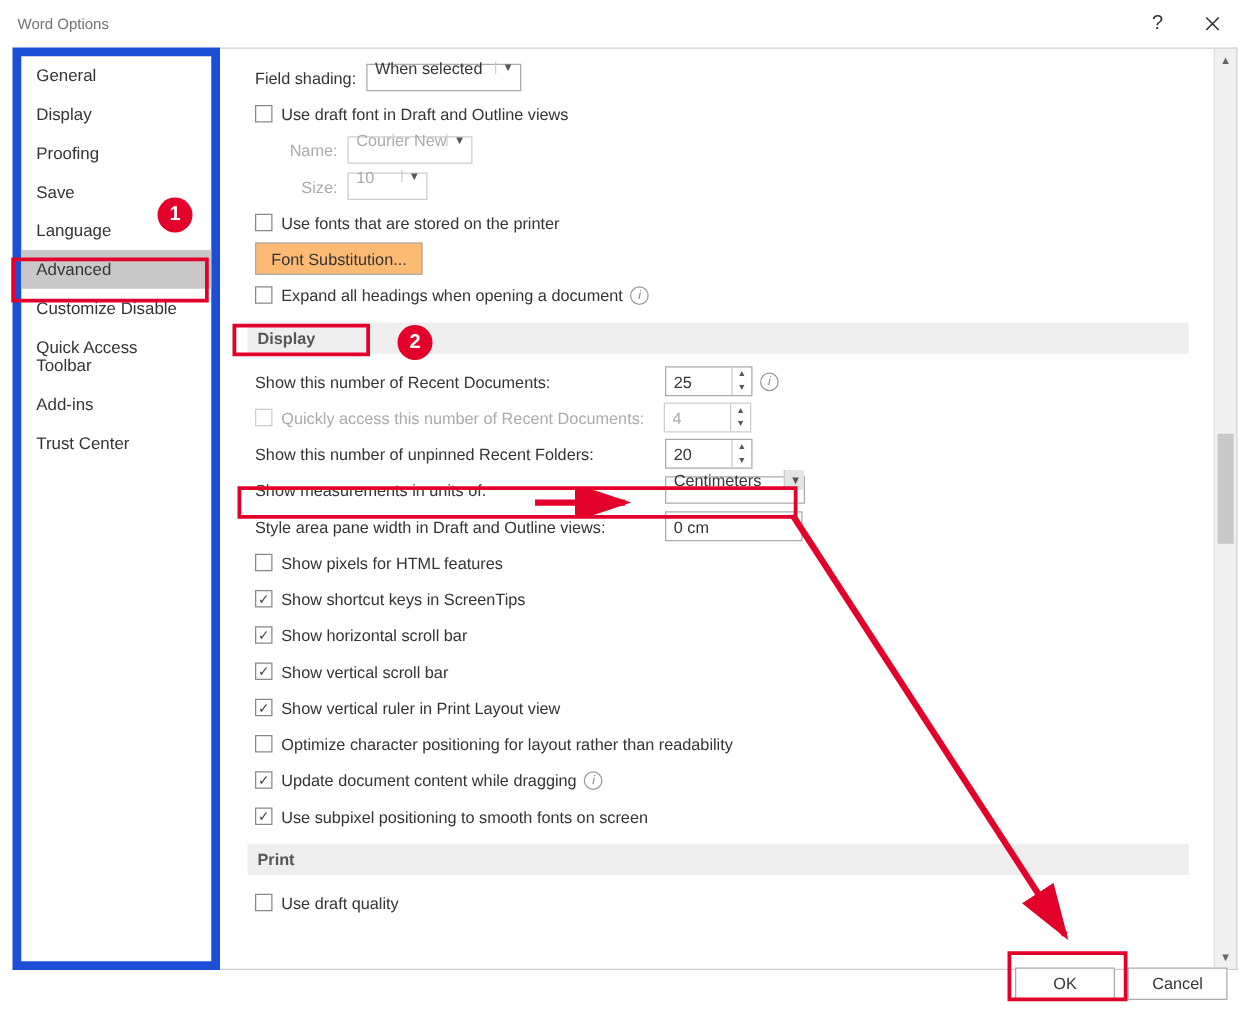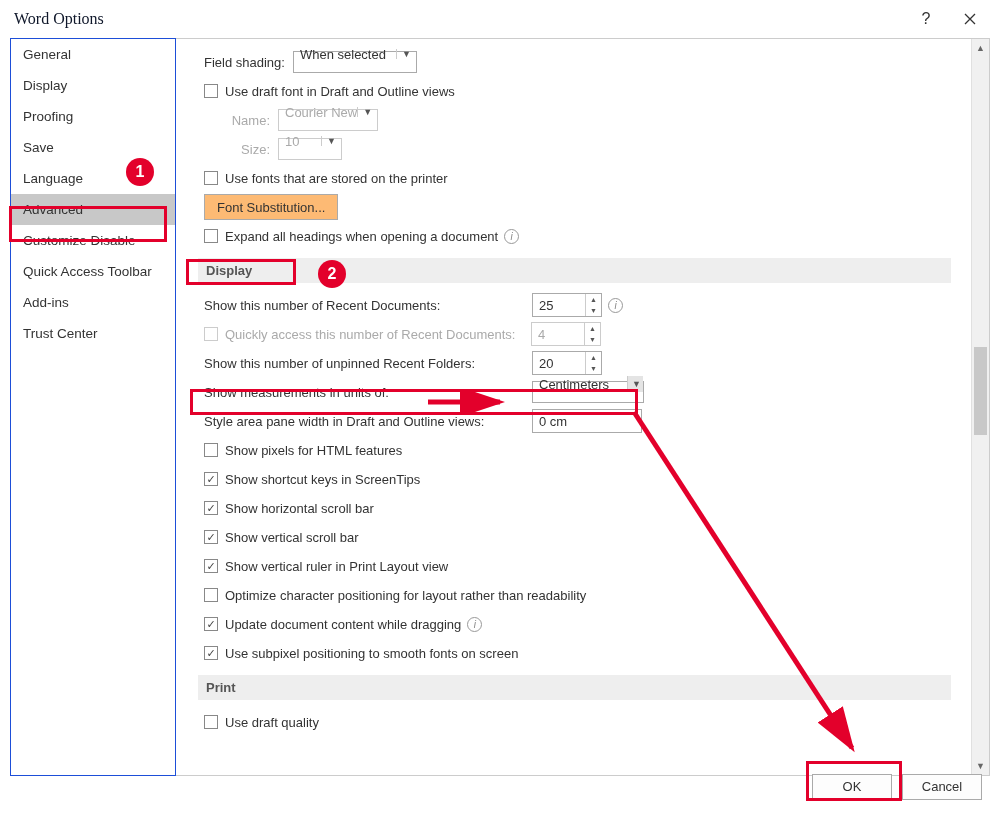--- a/index.html
+++ b/index.html
@@ -1,24 +1,24 @@
 <!DOCTYPE html>
 <html><head>
 <meta charset="utf-8">
 <style>
 * { box-sizing: border-box; margin: 0; padding: 0; }
 body { font-family: "Segoe UI", Tahoma, sans-serif; font-size: 13px; color: #333; background: #fff; width: 1000px; height: 821px; overflow: hidden; position: relative; }
 
 .titlebar { height: 38px; display: flex; align-items: center; padding: 0 8px 0 14px; border-bottom: 1px solid #fff; }
-.titlebar .title { flex: 1; font-size: 16px; color: #0f172a; font-family: Liberation Serif, serif; }
+.titlebar .title { flex: 1; font-size: 12px; color: #737373; }
 .titlebar .help, .titlebar .close { width: 44px; height: 30px; display: flex; align-items: center; justify-content: center; font-size: 16px; color: #333; cursor: pointer; }
 .titlebar .close svg { width: 12px; height: 12px; }
 
 .content { display: flex; height: 738px; padding: 0 10px 0 10px; }
-.sidebar { width: 166px; border: 1px solid #1d4ed8; background: #fff; }
+.sidebar { width: 166px; border: 7px solid #1d4ed8; background: #fff; }
 .sidebar-item { padding: 8px 12px; cursor: pointer; font-size: 13.5px; color: #333; }
 .sidebar-item.active { background: #c8c8c8; }
 
 .main { flex: 1; border-top: 1px solid #ccc; border-bottom: 1px solid #ccc; border-right: 1px solid #ccc; position: relative; overflow: hidden; }
 .main-inner { position: absolute; inset: 0 18px 0 0; padding: 8px 20px 8px 28px; }
 .scrollbar { position: absolute; right: 0; top: 0; bottom: 0; width: 18px; background: #f0f0f0; border-left: 1px solid #e0e0e0; }
 .scrollbar .arrow { height: 18px; display: flex; align-items: center; justify-content: center; font-size: 9px; color: #666; }
 .scrollbar .thumb { position: absolute; right: 2px; left: 2px; top: 308px; height: 88px; background: #c8c8c8; }
 
 .row { display: flex; align-items: center; min-height: 28px; margin: 1px 0; }

